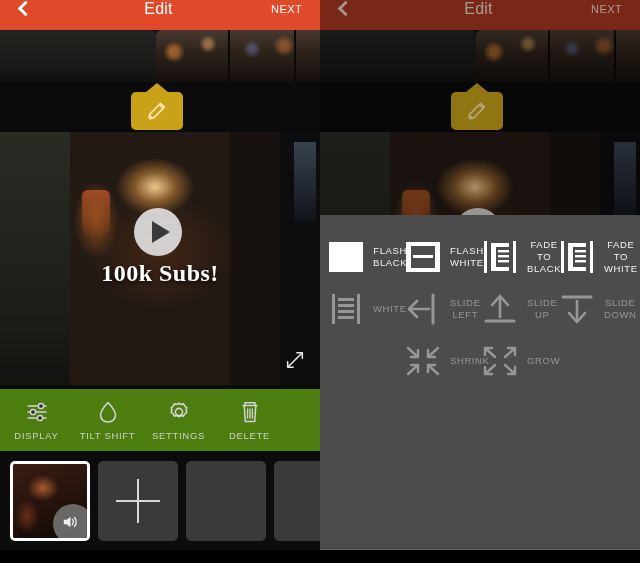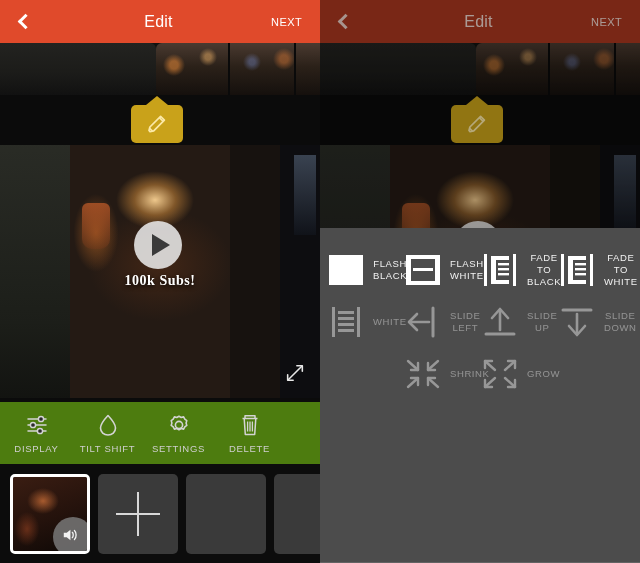--- a/index.html
+++ b/index.html
@@ -2,21 +2,21 @@
 <html><head>
 <meta charset="utf-8">
 <style>
   * { box-sizing: border-box; margin: 0; padding: 0; }
   html, body {
     width: 640px; height: 563px;
     background: #000;
     font-family: "Liberation Sans", sans-serif;
     overflow: hidden;
   }
-  .screen-wrap { position: relative; width: 640px; height: 550px; display: flex; }
+  .screen-wrap { position: relative; width: 640px; height: 550px; display: flex; align-items: flex-end; }
   .pane { position: relative; width: 320px; height: 563px; background: #0b0b0b; overflow: hidden; }
 
   
   .appbar {
     position: absolute; top: 0; left: 0; width: 320px; height: 43px;
     display: flex; align-items: center; z-index: 40;
   }
   .appbar.bright { background: #e04a2b; }
   .appbar.dim    { background: #a8371f; }
   .back-btn { width: 46px; height: 43px; display: flex; align-items: center; justify-content: center; }
@@ -108,21 +108,21 @@
     display: flex; align-items: center; justify-content: center; z-index: 12;
   }
   .play-tri {
     width: 0; height: 0; margin-left: 5px;
     border-top: 11px solid transparent; border-bottom: 11px solid transparent;
     border-left: 18px solid #3a3a3a;
   }
   .subs-text {
     position: absolute; left: 0; top: 128px; width: 320px; text-align: center;
     color: #fff; font-family: "Liberation Serif", serif; font-weight: bold;
-    font-size: 14px; letter-spacing: .5px; z-index: 12;
+    font-size: 24px; letter-spacing: .5px; z-index: 12;
     text-shadow: 0 2px 4px rgba(0,0,0,.8);
   }
   .expand-icon { position: absolute; right: 14px; bottom: 14px; width: 22px; height: 22px; z-index: 12; }
 
   
   .toolbar {
     position: absolute; top: 402px; left: 0; width: 320px; height: 62px;
     background: #4d7c0f; display: flex; align-items: center; z-index: 20;
   }
   .tool { width: 71px; display: flex; flex-direction: column; align-items: center; gap: 5px; }

